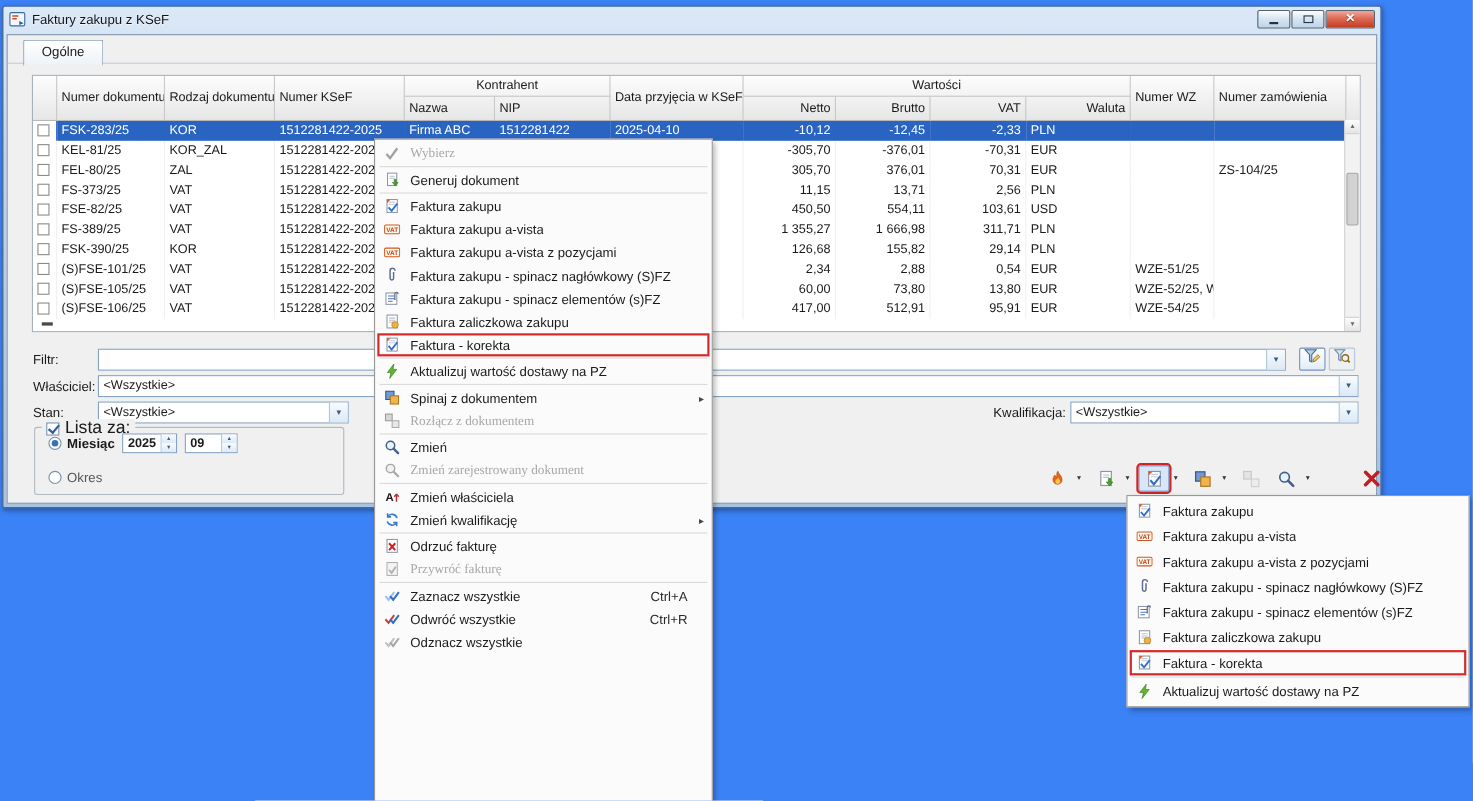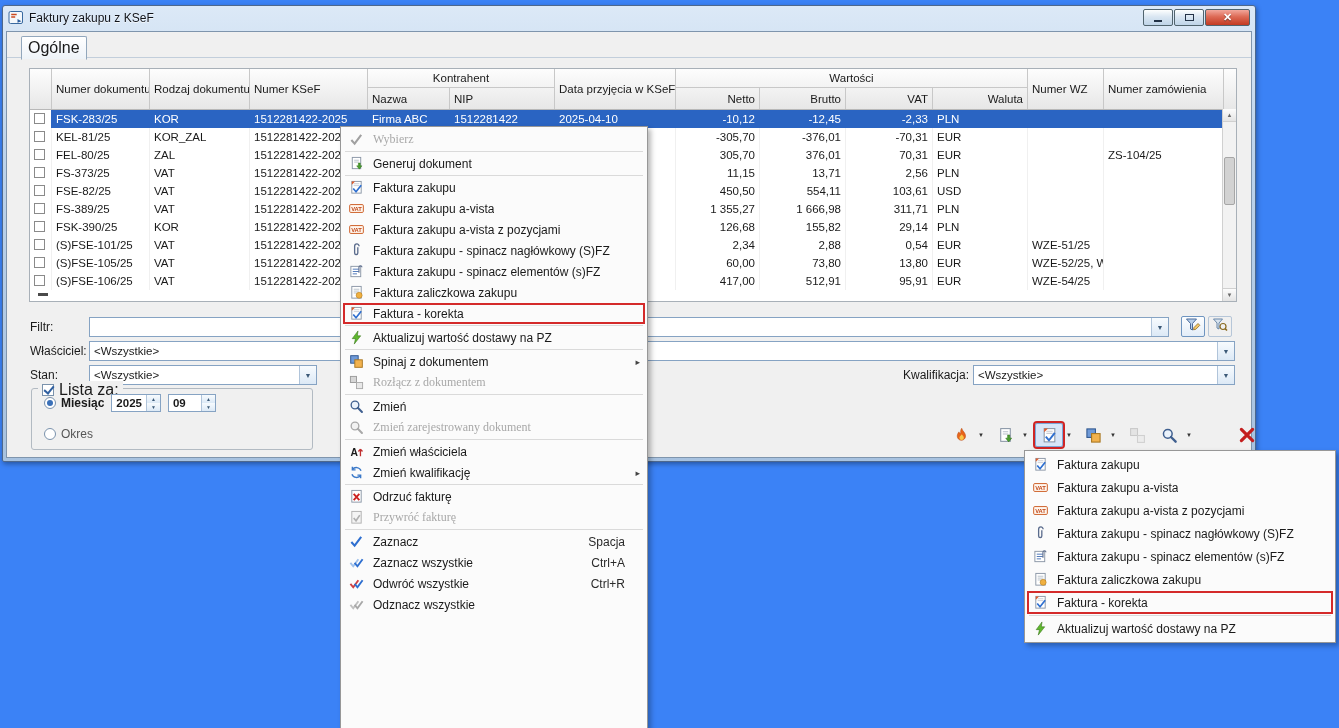--- a/index.html
+++ b/index.html
@@ -22,21 +22,21 @@
   .winbtn.close{width:45px;background:linear-gradient(#f2a79b,#dd6a55 45%,#c33a22);}
   .glyph-min{width:8px;height:2px;background:#233246;margin-top:6px;}
   .glyph-max{width:9px;height:7px;border:1px solid #233246;box-sizing:border-box;}
   .glyph-x{color:#fff;font-size:11px;font-weight:bold;line-height:11px;text-shadow:0 1px 1px rgba(0,0,0,.5);}
 
   .client{position:absolute;left:3px;right:3px;top:25px;bottom:3px;background:#f0f0f0;
     border:1px solid #7f95ad;box-sizing:border-box;}
 
   
   .tabstrip{position:absolute;left:0;right:0;top:25px;border-bottom:1px solid #c2cedb;}
-  .tab{position:absolute;left:14px;top:4px;height:22px;padding:0 6px;font-size:16px;line-height:21px;
+  .tab{position:absolute;left:14px;top:4px;height:22px;padding:0 16px;font-size:12px;line-height:21px;
     background:linear-gradient(#ffffff,#eef3f8);border:1px solid #92a7bc;border-bottom:1px solid #f0f0f0;
     border-radius:2px 2px 0 0;z-index:2;}
 
   
   .grid{position:absolute;left:22px;top:36px;width:1208px;height:234px;background:#fff;
     border:1px solid #a8b0b8;box-sizing:border-box;overflow:hidden;}
   .ghead{display:flex;height:40px;background:linear-gradient(#fdfdfd,#e7e7e7);border-bottom:1px solid #b8b8b8;}
   .hc{box-sizing:border-box;border-right:1px solid #c8c8c8;display:flex;align-items:center;
       padding:0 4px;font-size:11.5px;white-space:nowrap;overflow:hidden;height:100%;}
   .hgroup{display:flex;flex-direction:column;box-sizing:border-box;}
@@ -652,29 +652,20 @@
             <rect x="3" y="1.5" width="10" height="12.5" fill="#f4f4f4" stroke="#b0b0b0"></rect>
             <path d="M5 8.5l2.5 3 4-6" fill="none" stroke="#b0b0b0" stroke-width="1.8"></path>
           </svg>
         </span>
         <span class="mlabel">Przywróć fakturę</span>
       </div>
       <div class="msep"></div>
       <div class="mitem">
         <span class="micon">
           <svg viewBox="0 0 16 16">
-            <path d="M2.5 8.5l3.5 4 7-9.5" fill="none" stroke="#2e6fd0" stroke-width="2.2"></path>
-          </svg>
-        </span>
-        <span class="mlabel">Zaznacz</span>
-        <span class="mshort">Spacja</span>
-      </div>
-      <div class="mitem">
-        <span class="micon">
-          <svg viewBox="0 0 16 16">
             <path d="M1.5 8.5l3 3.5 5.5-7.5" fill="none" stroke="#9fc0ea" stroke-width="2"></path>
             <path d="M6 8.5l3 3.5 5.5-7.5" fill="none" stroke="#2e6fd0" stroke-width="2"></path>
           </svg>
         </span>
         <span class="mlabel">Zaznacz wszystkie</span>
         <span class="mshort">Ctrl+A</span>
       </div>
       <div class="mitem">
         <span class="micon">
           <svg viewBox="0 0 16 16">

